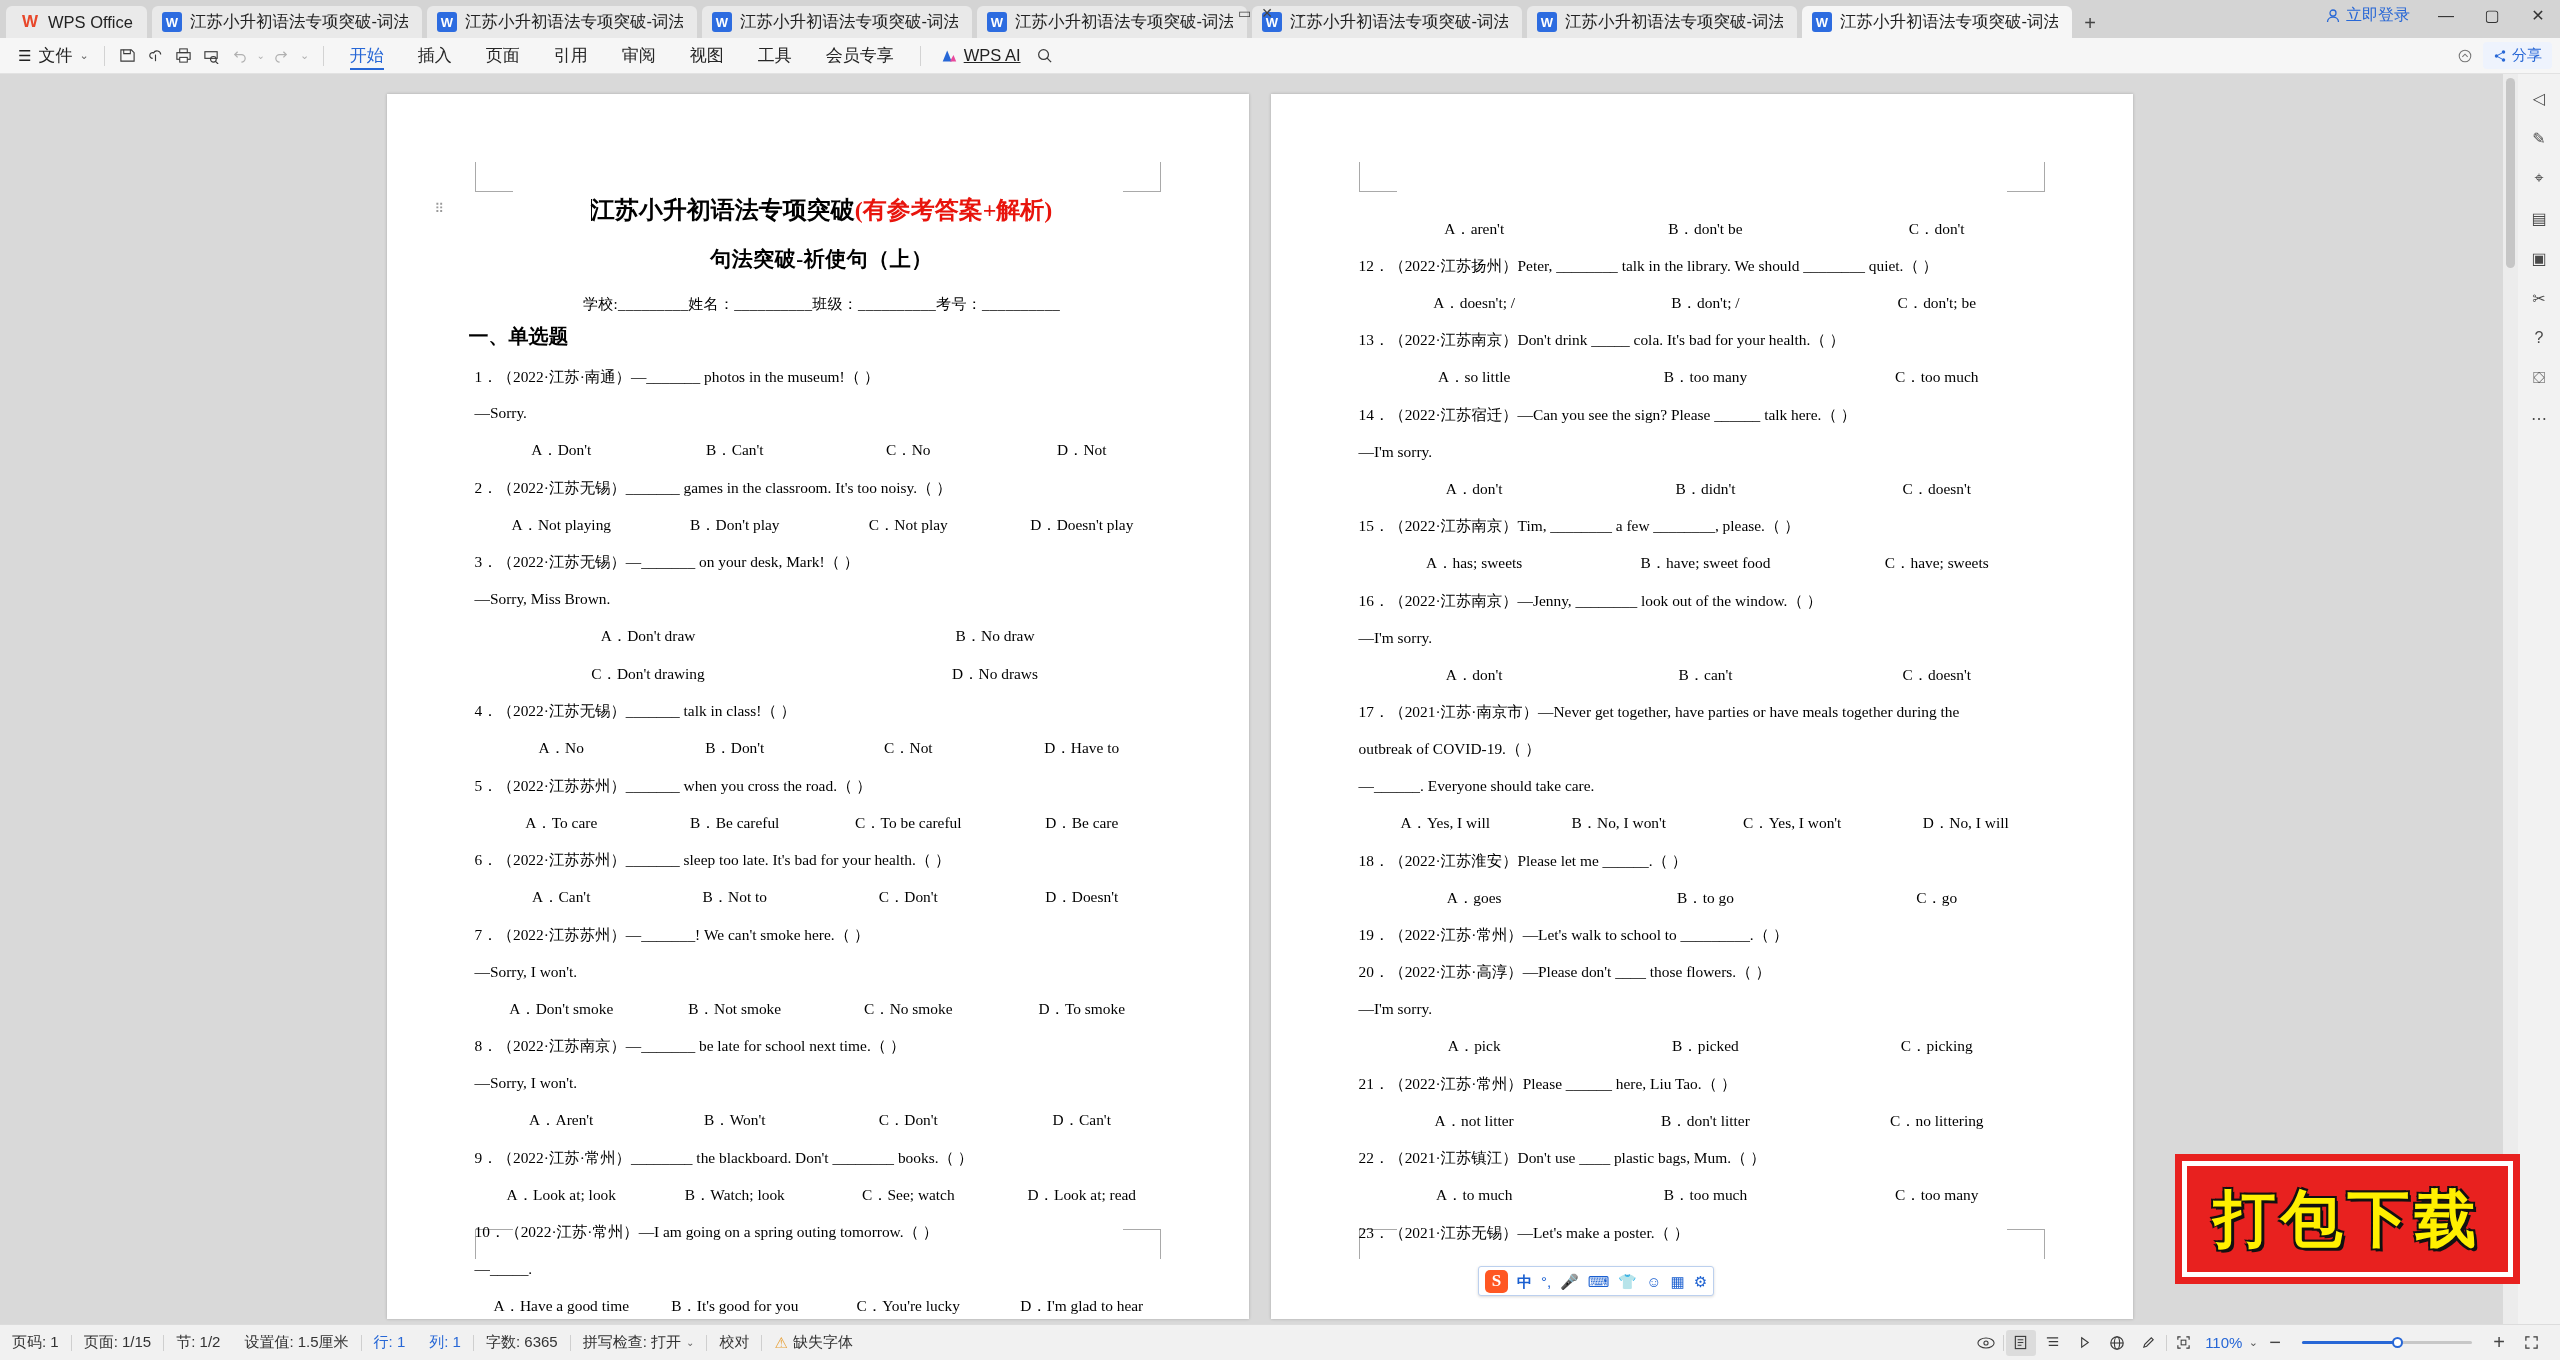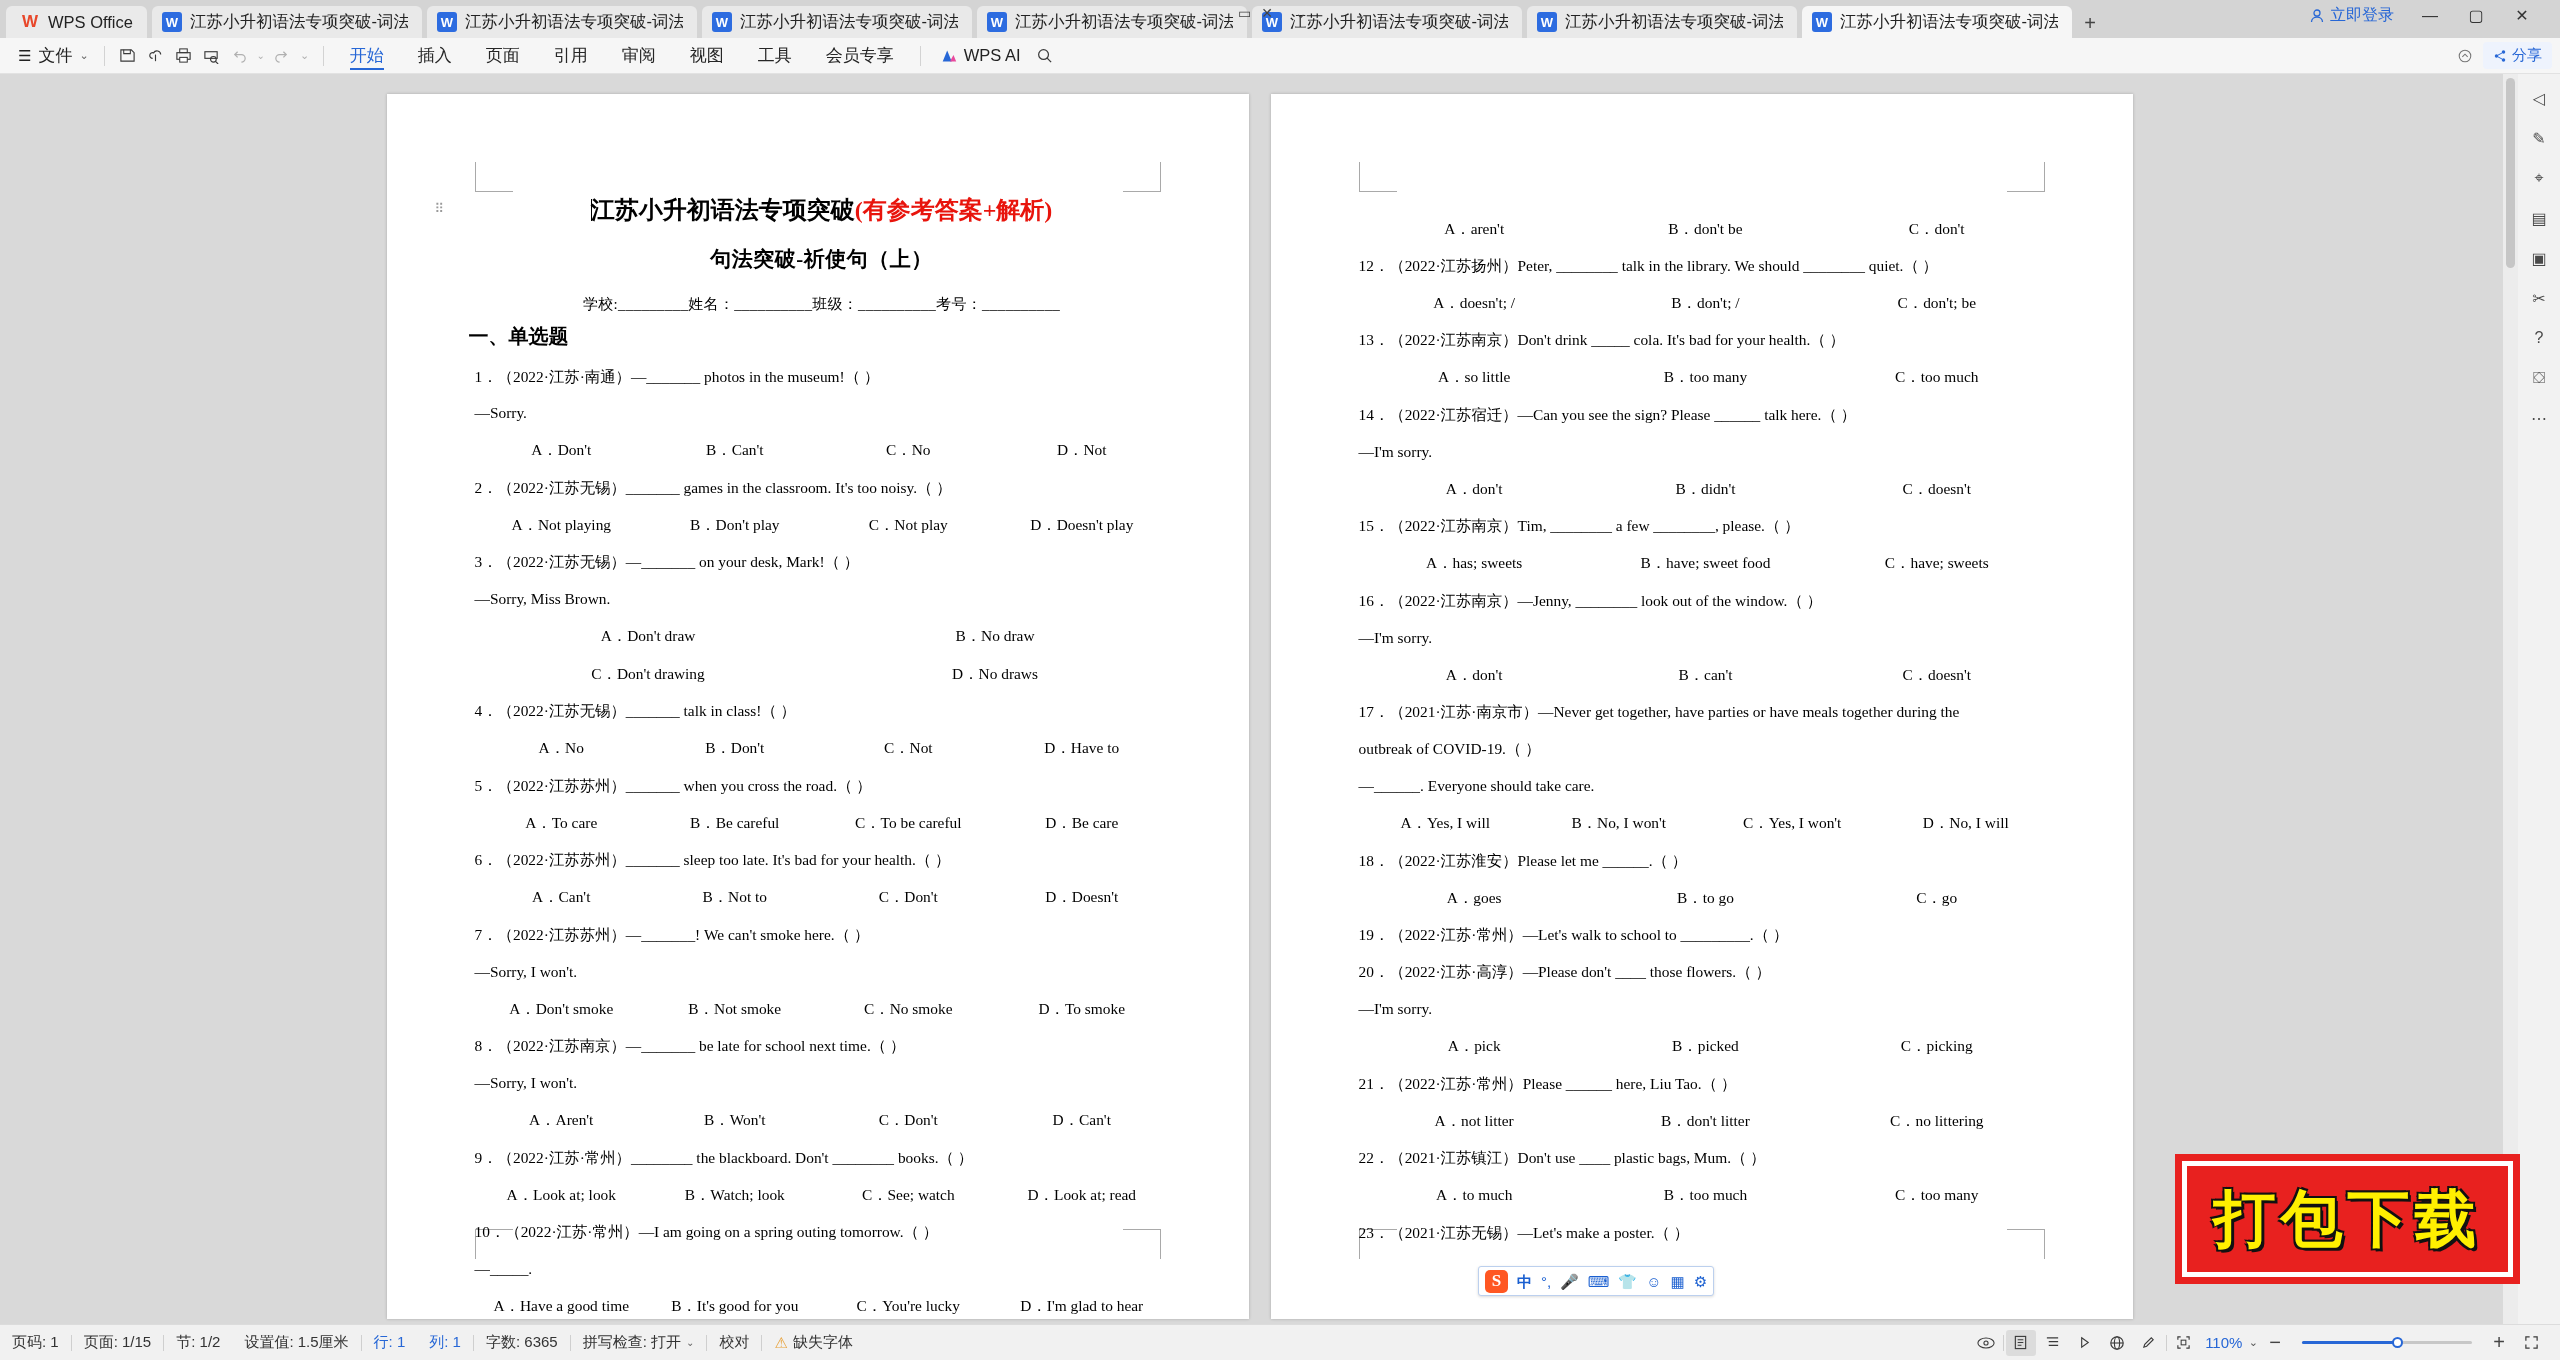--- a/index.html
+++ b/index.html
@@ -32,21 +32,21 @@
   }
   .tab .ticon.wps { background: transparent; color: #e8472a; font-size: 17px; }
   .tab .tlabel { overflow: hidden; text-overflow: clip; font-size: 16.5px; }
   .tab.active { background: #f6f6f6; }
   .newtab {
     width: 26px; height: 30px; display: flex; align-items: center;
     justify-content: center; color: #444; font-size: 20px;
   }
   .tabbar-right {
     position: absolute; right: 0; top: 0; height: 31px;
-    display: flex; align-items: center; gap: 2px; padding-right: 16px;
+    display: flex; align-items: center; gap: 2px; padding-right: 0;
   }
   .winbtn {
     width: 44px; height: 34px; display: flex; align-items: center;
     justify-content: center; font-size: 16px; color: #333;
   }
   .vipbtn {
     display: flex; align-items: center; gap: 5px;
     font-size: 16px; color: #2767d6; padding: 0 12px;
   }
 
@@ -70,21 +70,21 @@
     font-size: 17px; color: #262626; padding: 0 17px; height: 34px;
     display: flex; align-items: center; position: relative;
   }
   .rb-tab.active { color: #2767d6; }
   .rb-tab.active::after {
     content: ''; position: absolute; left: 17px; right: 17px; bottom: 3px;
     height: 2px; background: #2767d6;
   }
   .rb-ai {
     display: flex; align-items: center; gap: 6px;
-    font-size: 16.5px; color: #222; padding: 0 10px;
+    font-size: 16.5px; color: #222; padding: 0 10px; text-decoration: underline;
   }
   .ribbon-right {
     position: absolute; right: 8px; display: flex; align-items: center; gap: 4px;
   }
   .share-btn {
     display: flex; align-items: center; gap: 5px;
     background: #eef3fd; color: #2767d6; border-radius: 4px;
     font-size: 15px; padding: 4px 10px;
   }
 

